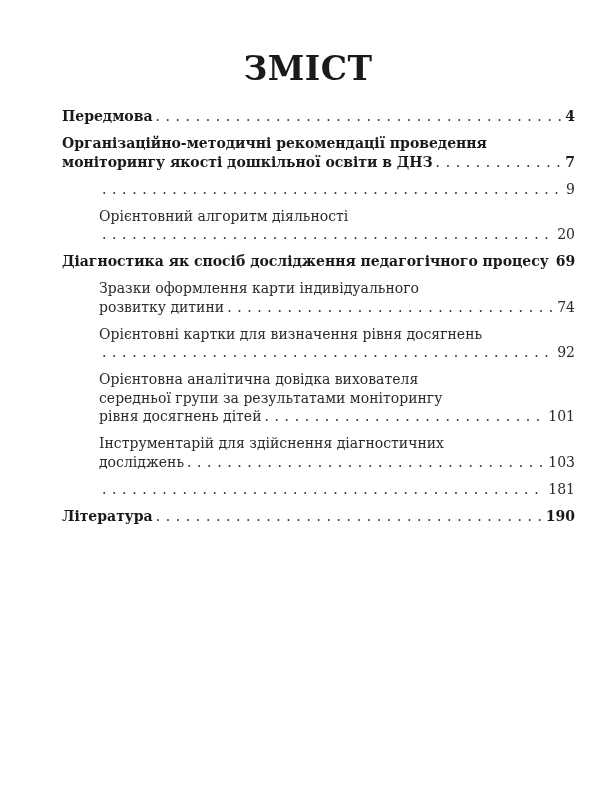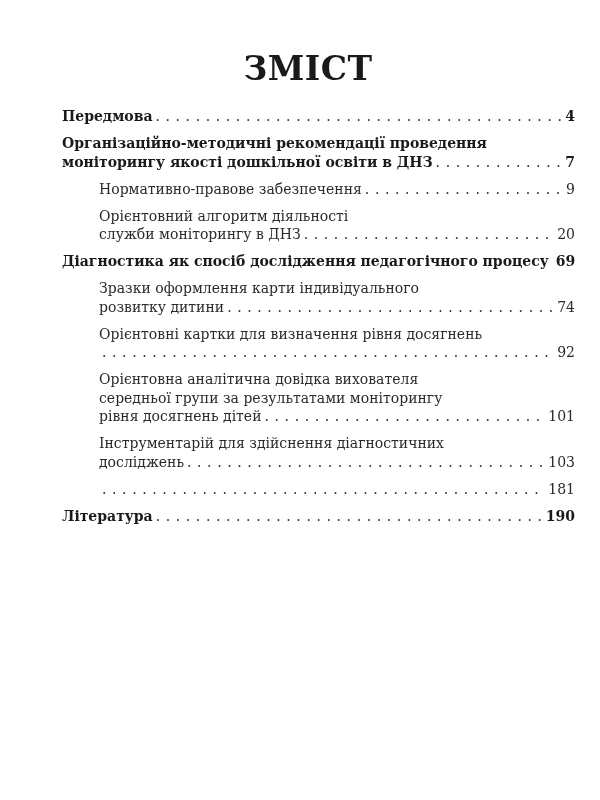--- a/index.html
+++ b/index.html
@@ -102,30 +102,28 @@
     <span class="line">Організаційно-методичні рекомендації проведення</span>
     <span class="last-line">
       <span class="text">моніторингу якості дошкільної освіти в ДНЗ</span>
       <span class="leader">............................................................................................................</span>
       <span class="page">7</span>
     </span>
   </li>
 
   <li class="entry level-2">
     <span class="last-line">
-      <span class="text">Нормативно-правове забезпечення</span>
       <span class="leader">............................................................................................................</span>
       <span class="page">9</span>
     </span>
   </li>
 
   <li class="entry level-2">
     <span class="line">Орієнтовний алгоритм діяльності</span>
     <span class="last-line">
-      <span class="text">служби моніторингу в ДНЗ</span>
       <span class="leader">............................................................................................................</span>
       <span class="page">20</span>
     </span>
   </li>
 
   <li class="entry level-1">
     <span class="last-line">
       <span class="text">Діагностика як спосіб дослідження педагогічного процесу</span>
       <span class="leader">............................................................................................................</span>
       <span class="page">69</span>

